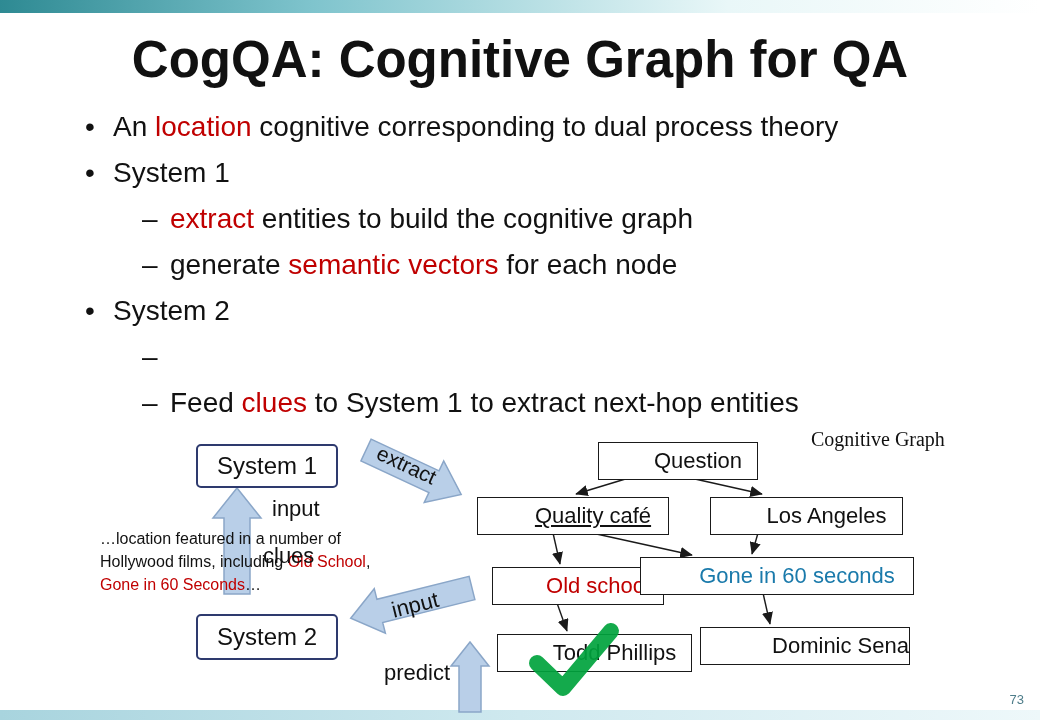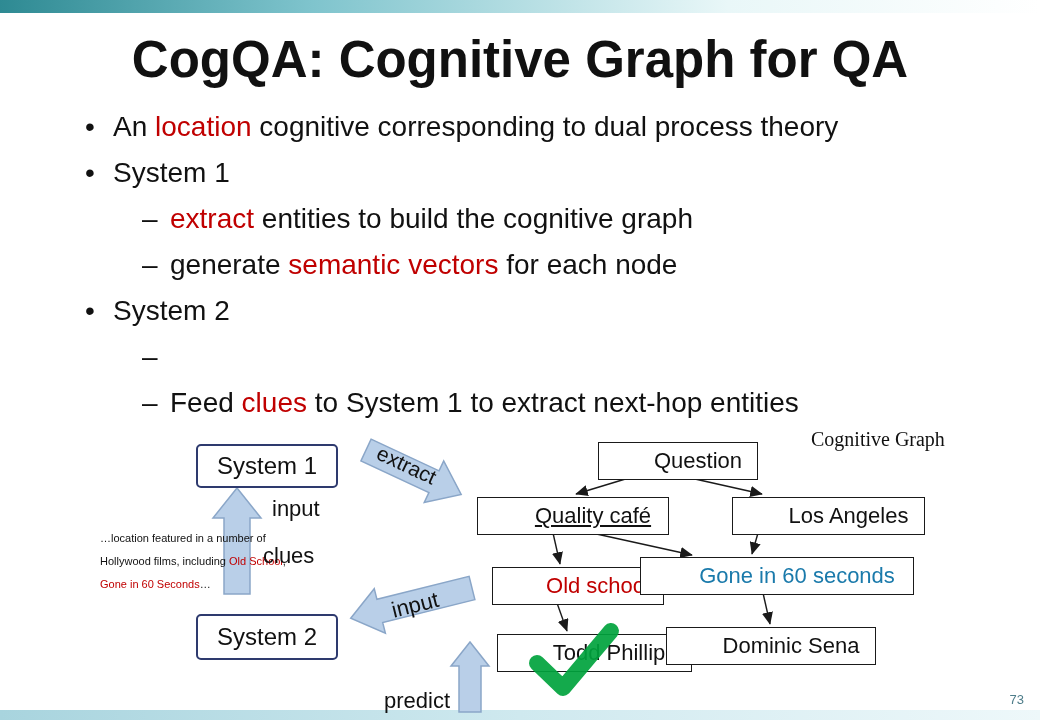--- a/index.html
+++ b/index.html
@@ -21,21 +21,21 @@
   .diagram{position:absolute;left:0;top:0;width:1040px;height:720px;}
   svg.lay{position:absolute;left:0;top:0;z-index:1;pointer-events:none;}
   svg.top{position:absolute;left:0;top:0;z-index:6;pointer-events:none;}
   .sysbox{position:absolute;z-index:2;background:#fff;border:2.5px solid #2e3a6e;border-radius:5px;
           display:flex;align-items:center;justify-content:center;font-size:24px;}
   .gnode{position:absolute;z-index:2;background:#fff;border:1.4px solid #1a1a1a;
          display:flex;align-items:center;justify-content:center;font-size:22px;padding-left:40px;}
   .lbl{position:absolute;z-index:5;font-size:22px;white-space:nowrap;}
   .cg-label{position:absolute;z-index:3;font-family:"Liberation Serif",serif;font-size:20px;}
   .clue{position:absolute;left:100px;top:527px;width:310px;z-index:4;
-        font-size:11px;line-height:23px;}
+        font-size:16px;line-height:23px;}
   .pagenum{position:absolute;right:16px;bottom:13px;font-size:13px;color:#4e7d8a;z-index:7;}
 </style>
 </head>
 <body>
 
 <div class="slide">
   <div class="band-top"></div>
 
   <h1 class="title">CogQA: Cognitive Graph for QA</h1>
 
@@ -102,42 +102,42 @@
     <div class="sysbox" style="left:196px;top:614px;width:138px;height:42px;">
       <span>System 2</span>
     </div>
 
     <div class="gnode" style="left:598px;top:442px;width:118px;height:36px;">
       <span>Question</span>
     </div>
     <div class="gnode" style="left:477px;top:497px;width:150px;height:36px;text-decoration:underline;">
       <span>Quality café</span>
     </div>
-    <div class="gnode" style="left:732px;top:497px;width:151px;height:36px;justify-content:center;">
+    <div class="gnode" style="left:710px;top:497px;width:151px;height:36px;justify-content:center;">
       <span>Los Angeles</span>
     </div>
     <div class="gnode red" style="left:492px;top:567px;width:130px;height:36px;">
       <span>Old school</span>
     </div>
     <div class="gnode blue" style="left:640px;top:557px;width:232px;height:36px;">
       <span>Gone in 60 seconds</span>
     </div>
     <div class="gnode" style="left:497px;top:634px;width:153px;height:36px;">
       <span>Todd Phillips</span>
     </div>
-    <div class="gnode" style="left:666px;top:627px;width:168px;height:36px;">
+    <div class="gnode" style="left:700px;top:627px;width:168px;height:36px;justify-content:flex-end;">
       <span>Dominic Sena</span>
     </div>
 
     <span class="cg-label" style="left:763px;top:428px;margin-left:48px;">Cognitive Graph</span>
     <span class="lbl" style="left:378px;top:440px;transform:rotate(25deg);transform-origin:left center;font-size:21px;">extract</span>
     <span class="lbl" style="left:272px;top:496px;">input</span>
     <span class="lbl" style="left:263px;top:543px;">clues</span>
     <span class="lbl" style="left:392px;top:598px;transform:rotate(-14deg);transform-origin:left center;">input</span>
-    <span class="lbl" style="left:384px;top:660px;margin-top:28px;">predict</span>
+    <span class="lbl" style="left:384px;top:660px;">predict</span>
 
     <div class="clue">
       <div><span>…location featured in a number of</span></div>
       <div><span>Hollywood films, including </span><span class="red">Old School</span><span>,</span></div>
       <div><span class="red">Gone in 60 Seconds</span><span>…</span></div>
     </div>
 
     <svg class="top" width="1040" height="720">
       <polyline points="537,663 563,688 611,631" fill="none" stroke="#00a33d" stroke-width="16" stroke-linecap="round" stroke-linejoin="round" opacity="0.92"></polyline>
     </svg>

